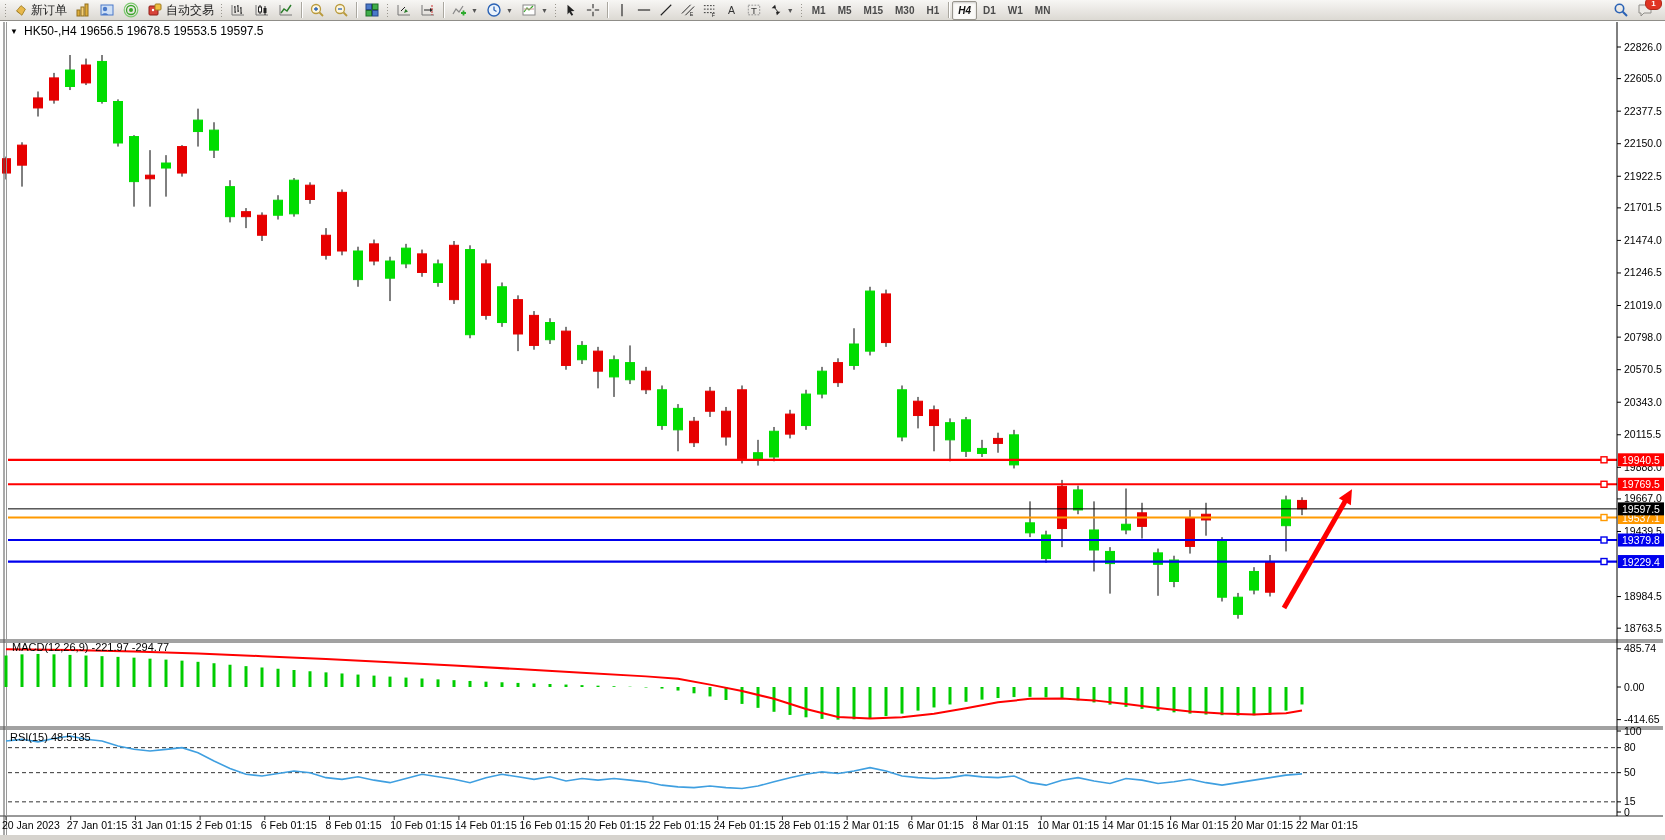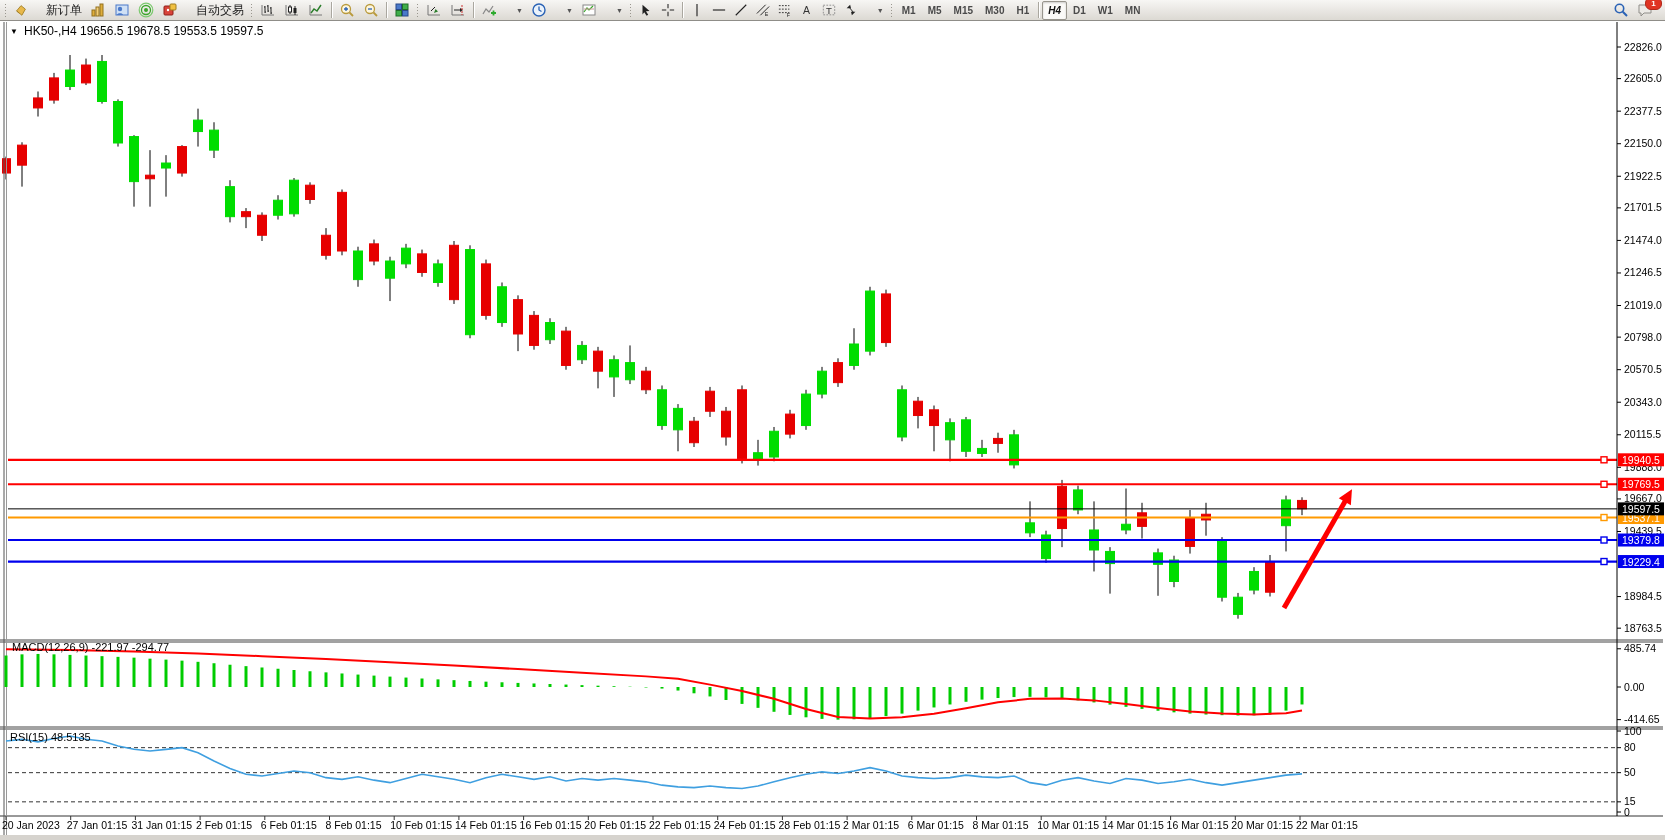--- a/index.html
+++ b/index.html
@@ -1,21 +1,21 @@
 <!DOCTYPE html>
 <html><head>
 <meta charset="utf-8">
 <style>
   html,body{margin:0;padding:0;background:#d6d3ce;font-family:"Liberation Sans",sans-serif;}
   #app{position:relative;width:1665px;height:840px;background:#fff;overflow:hidden;}
   
   .toolbar{position:absolute;left:0;top:0;width:1665px;height:21px;
     background:linear-gradient(#f7f6f4,#dcd9d3);border-bottom:1px solid #8f8d88;
     display:flex;align-items:center;padding:0 2px;box-sizing:border-box;z-index:5;}
-  .tb-btn{height:18px;display:flex;align-items:center;gap:18px;padding:0 3px;border:1px solid transparent;
+  .tb-btn{height:18px;display:flex;align-items:center;gap:3px;padding:0 3px;border:1px solid transparent;
     border-radius:2px;font-size:12px;color:#1d1d1d;white-space:nowrap;cursor:default;}
   .tb-sep{width:1px;height:16px;background:#aaa79f;box-shadow:1px 0 0 #fff;margin:0 3px;flex:0 0 auto;}
   .tb-handle{width:4px;height:15px;margin:0 2px;flex:0 0 auto;
     background-image:radial-gradient(#9a978f 1px,transparent 1px);background-size:3px 3px;}
   .caret{font-size:7px;color:#555;margin-left:1px;}
   .tf-btn{font-size:10px;font-weight:bold;color:#4a4a4a;padding:0 5px;height:17px;line-height:17px;
     border:1px solid transparent;border-radius:2px;}
   .tf-active{border:1px solid #98958d;background:#fbfaf8;box-shadow:inset 0 1px 2px rgba(0,0,0,.18);color:#111;font-style:italic;}
   .tb-spacer{flex:1 1 auto;}
   .icon16{width:16px;height:16px;display:block;}

